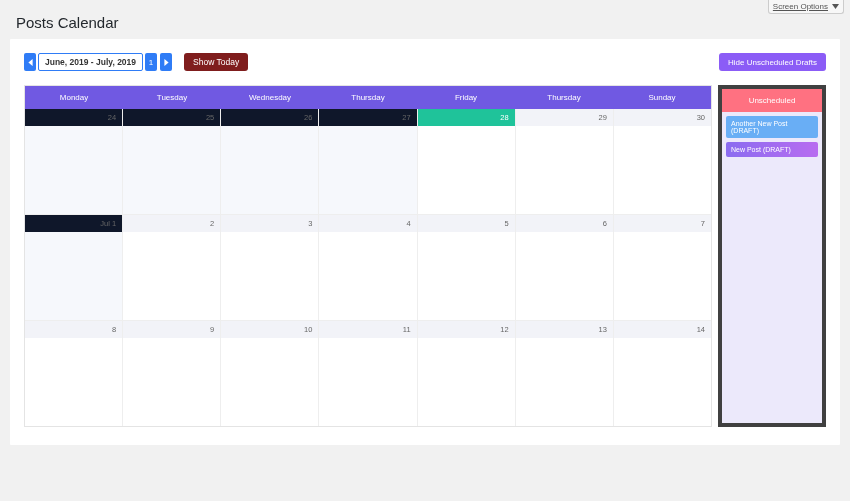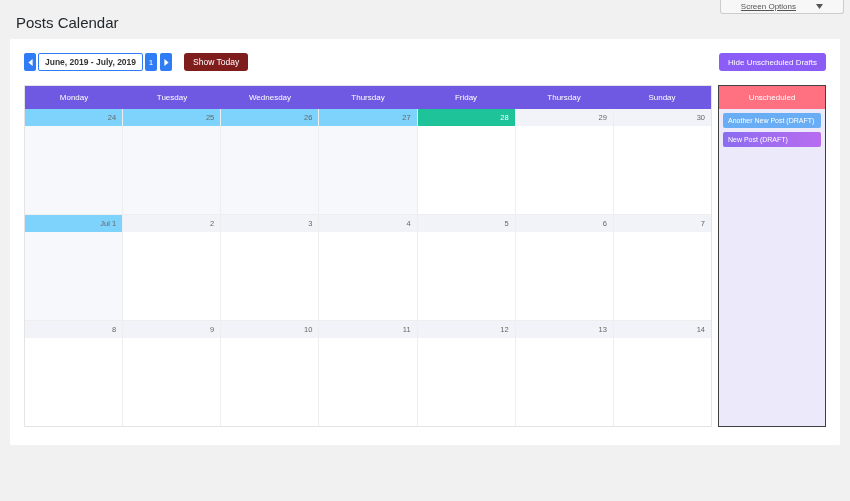--- a/index.html
+++ b/index.html
@@ -1,42 +1,42 @@
 <!DOCTYPE html>
 <html><head>
 <meta charset="utf-8">
 <style>
 * { box-sizing: border-box; margin: 0; padding: 0; }
 body { font-family: -apple-system, BlinkMacSystemFont, "Segoe UI", Arial, sans-serif; background: #e8e8e8; width: 850px; height: 501px; overflow: hidden; font-size: 9px; color: #444; }
 .page { background: #f1f1f1; width: 100%; height: 100%; position: relative; }
-.screen-options { position: absolute; top: 0; right: 6px; background: #f7f7f7; border: 1px solid #ccc; border-top: none; border-radius: 0 0 3px 3px; padding: 2px 20px; font-size: 8px; color: #555; cursor: pointer; text-decoration: underline; display: flex; align-items: center; gap: 20px; }
+.screen-options { position: absolute; top: 0; right: 6px; background: #f7f7f7; border: 1px solid #ccc; border-top: none; border-radius: 0 0 3px 3px; padding: 2px 4px; font-size: 8px; color: #555; cursor: pointer; text-decoration: underline; display: flex; align-items: center; gap: 4px; }
 .screen-options svg { width: 7px; height: 5px; fill: #555; }
 h1 { font-size: 15px; font-weight: 400; color: #23282d; padding: 14px 0 8px 16px; }
 .card { background: #fff; margin: 0 10px 10px 10px; padding: 14px 14px 18px 14px; border-radius: 1px; }
 .toolbar { display: flex; justify-content: space-between; margin-bottom: 14px; }
 .toolbar-left { display: flex; align-items: flex-end; gap: 3px; }
 .nav-btn { background: #2f7cf6; color: #fff; border: none; border-radius: 2px; height: 18px; width: 12px; display: flex; align-items: center; justify-content: center; cursor: pointer; }
 .nav-btn svg { width: 5px; height: 7px; fill: #fff; }
 .range { background: #fff; border: 1px solid #2f7cf6; border-radius: 2px; height: 18px; padding: 0 6px; font-size: 8.5px; font-weight: 600; color: #333; display: flex; align-items: center; margin: 0 -1px; }
 .btn-primary { background: #7f1d1d; color: #fff; border: none; border-radius: 3px; height: 18px; padding: 0 9px; font-size: 8.5px; cursor: pointer; margin-left: 9px; }
 .btn-hide { background: #8b5cf6; color: #fff; border: none; border-radius: 3px; height: 18px; padding: 0 9px; font-size: 8px; cursor: pointer; }
 .calendar-wrap { display: flex; gap: 6px; }
 .calendar { flex: 1; border: 1px solid #e4e4e4; background: #fff; }
 .header-row { display: flex; background: #7059e2; color: #fff; }
 .header-cell { flex: 1; text-align: center; padding: 7px 0; font-size: 8px; font-weight: 400; }
 .week { display: flex; border-top: 1px solid #eee; }
 .week:first-of-type { border-top: none; }
 .day-col { flex: 1; min-width: 0; border-right: 1px solid #eee; }
 .day-col:last-child { border-right: none; }
 .day-head { background: #f2f3f8; height: 17px; display: flex; justify-content: flex-end; align-items: center; padding: 0 6px; font-size: 7.5px; color: #666; }
-.day-head.prev { background: #7dd3fc; }
+.day-head.prev { background: #0f172a; }
 .day-head.today { background: #1fc39a; color: #fff; }
 .day-body { height: 88px; background: #fff; }
 .day-body.prev { background: #f6f8fc; }
-.unscheduled { width: 108px; border: 1px solid #404040; display: flex; flex-direction: column; }
+.unscheduled { width: 108px; border: 4px solid #404040; display: flex; flex-direction: column; }
 .unscheduled-header { background: #ff7181; color: #fff; text-align: center; padding: 7px 0; font-size: 8px; }
 .unscheduled-body { flex: 1; background: #ece9fb; padding: 4px; display: flex; flex-direction: column; gap: 4px; }
 .draft { border-radius: 2px; padding: 4px 5px; font-size: 7px; color: #fff; cursor: pointer; }
 .draft.blue { background: #69aef5; }
 .draft.purple { background: linear-gradient(90deg, #8b6cf0, #b86cf0); }
 </style>
 </head>
 <body>
 
 <div class="page">

